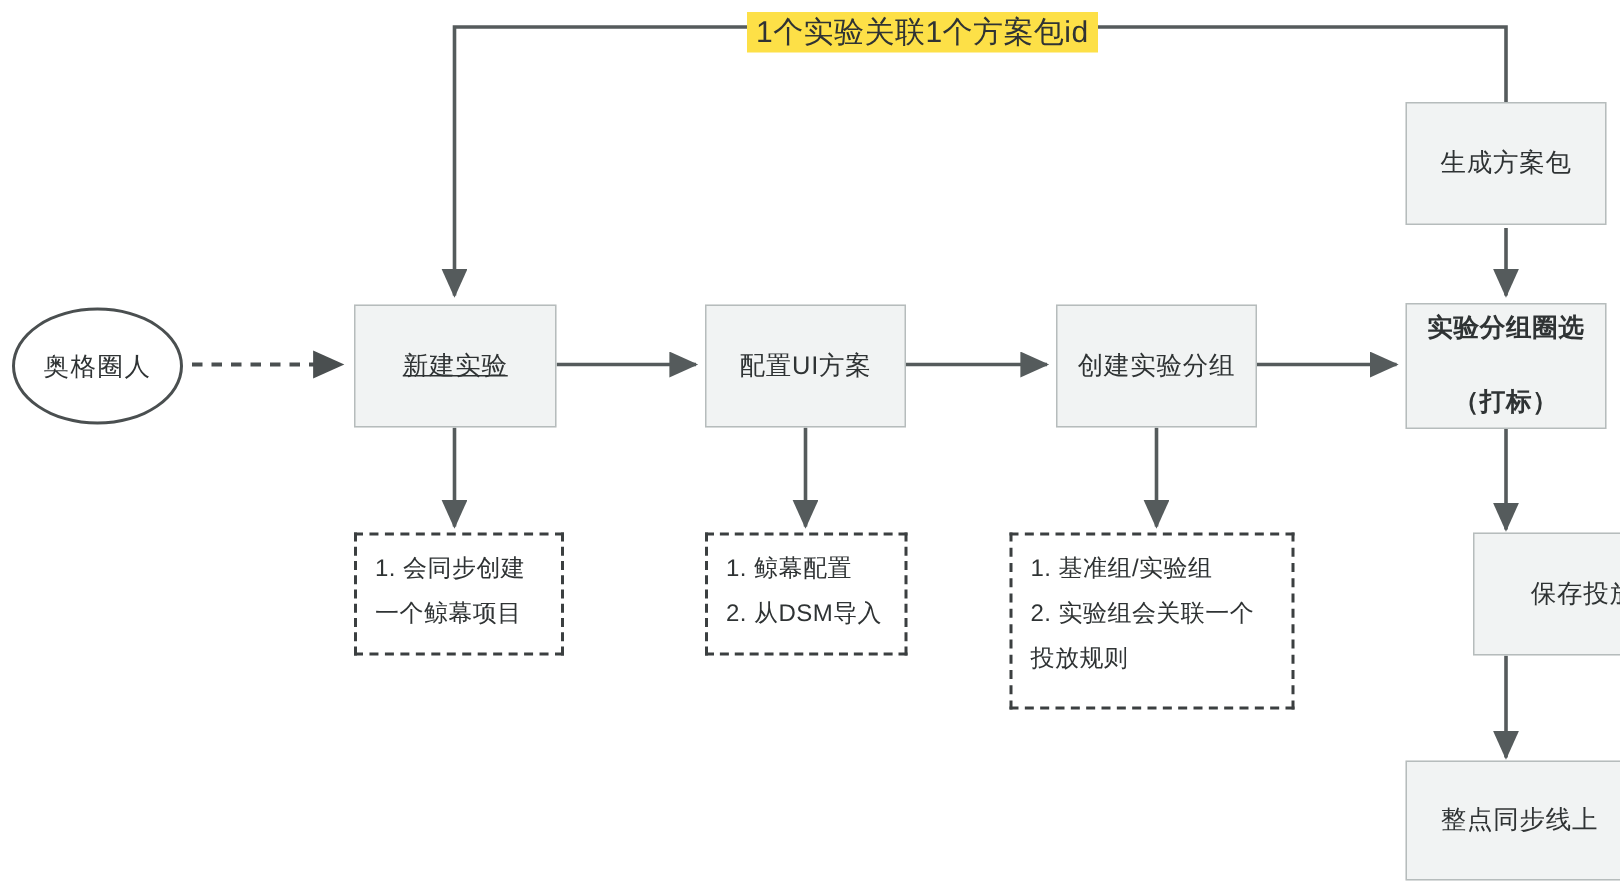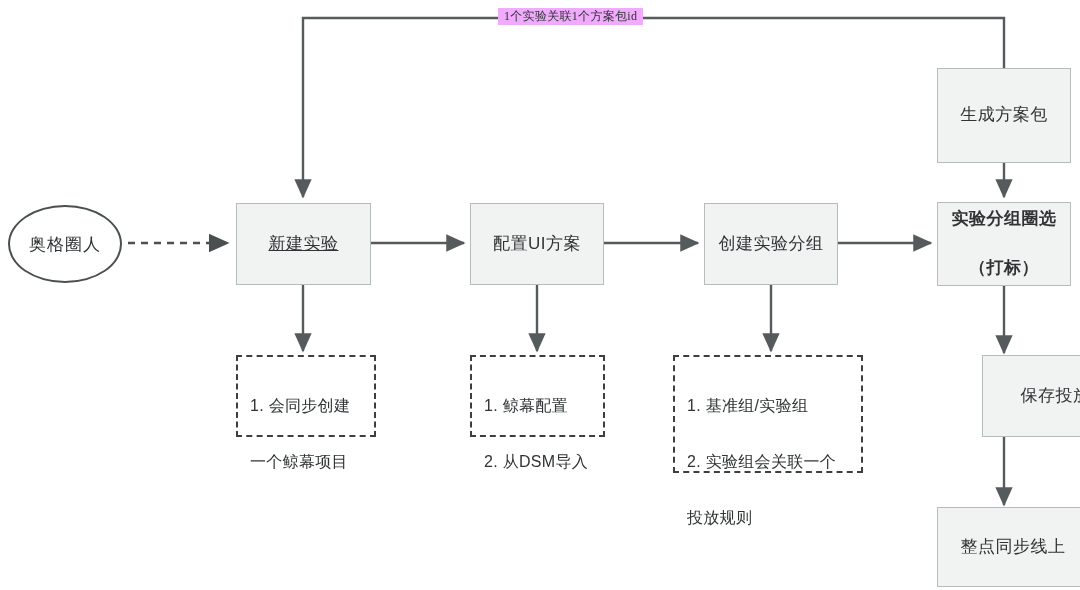--- a/index.html
+++ b/index.html
@@ -60,30 +60,29 @@
     box-sizing: border-box;
     background: transparent;
     border: 2px dashed #3b3f40;
     color: #2f3334;
     font-size: 16px;
     line-height: 30px;
     padding: 8px 10px 8px 12px;
     text-align: left;
     letter-spacing: 0.3px;
   }
-  .note div { white-space: nowrap; margin-top: 26px; }
+  .note div { white-space: nowrap; }
   .edge-label {
     position: absolute;
-    background: #f0abfc;
+    background: #fde047;
     color: #2f3334;
-    font-size: 12px;
+    font-size: 20px;
     letter-spacing: 0.3px;
     padding: 0 6px;
     white-space: nowrap;
-    font-family: Liberation Serif, serif;
   }
 </style>
 </head>
 <body>
 
 <div id="canvas">
 
   <svg class="edges" viewBox="0 0 1080 590">
     <defs>
       <marker id="arrow" markerWidth="9" markerHeight="9" refX="7.4" refY="3.6" orient="auto" markerUnits="strokeWidth">
@@ -147,21 +146,21 @@
 
   <div class="node" style="left:470px; top:203px; width:134px; height:82px;">配置UI方案</div>
 
   <div class="node" style="left:704px; top:203px; width:134px; height:82px;">创建实验分组</div>
 
   <div class="node" style="left:937px; top:202px; width:134px; height:84px;font-weight:bold;">
     <span class="line1">实验分组圈选</span>
     <span class="line2">（打标）</span>
   </div>
 
-  <div class="node" style="left:937px; top:68px; width:134px; height:95px;">生成方案包</div>
+  <div class="node" style="left:937px; top:68px; width:134px; height:82px;">生成方案包</div>
 
   <div class="node" style="left:982px; top:355px; width:147px; height:82px;">保存投放</div>
 
   <div class="node" style="left:937px; top:507px; width:152px; height:80px;">整点同步线上</div>
 
   <div class="note" style="left:236px; top:355px; width:140px; height:82px;">
     <div>1. 会同步创建</div>
     <div>一个鲸幕项目</div>
   </div>
 

